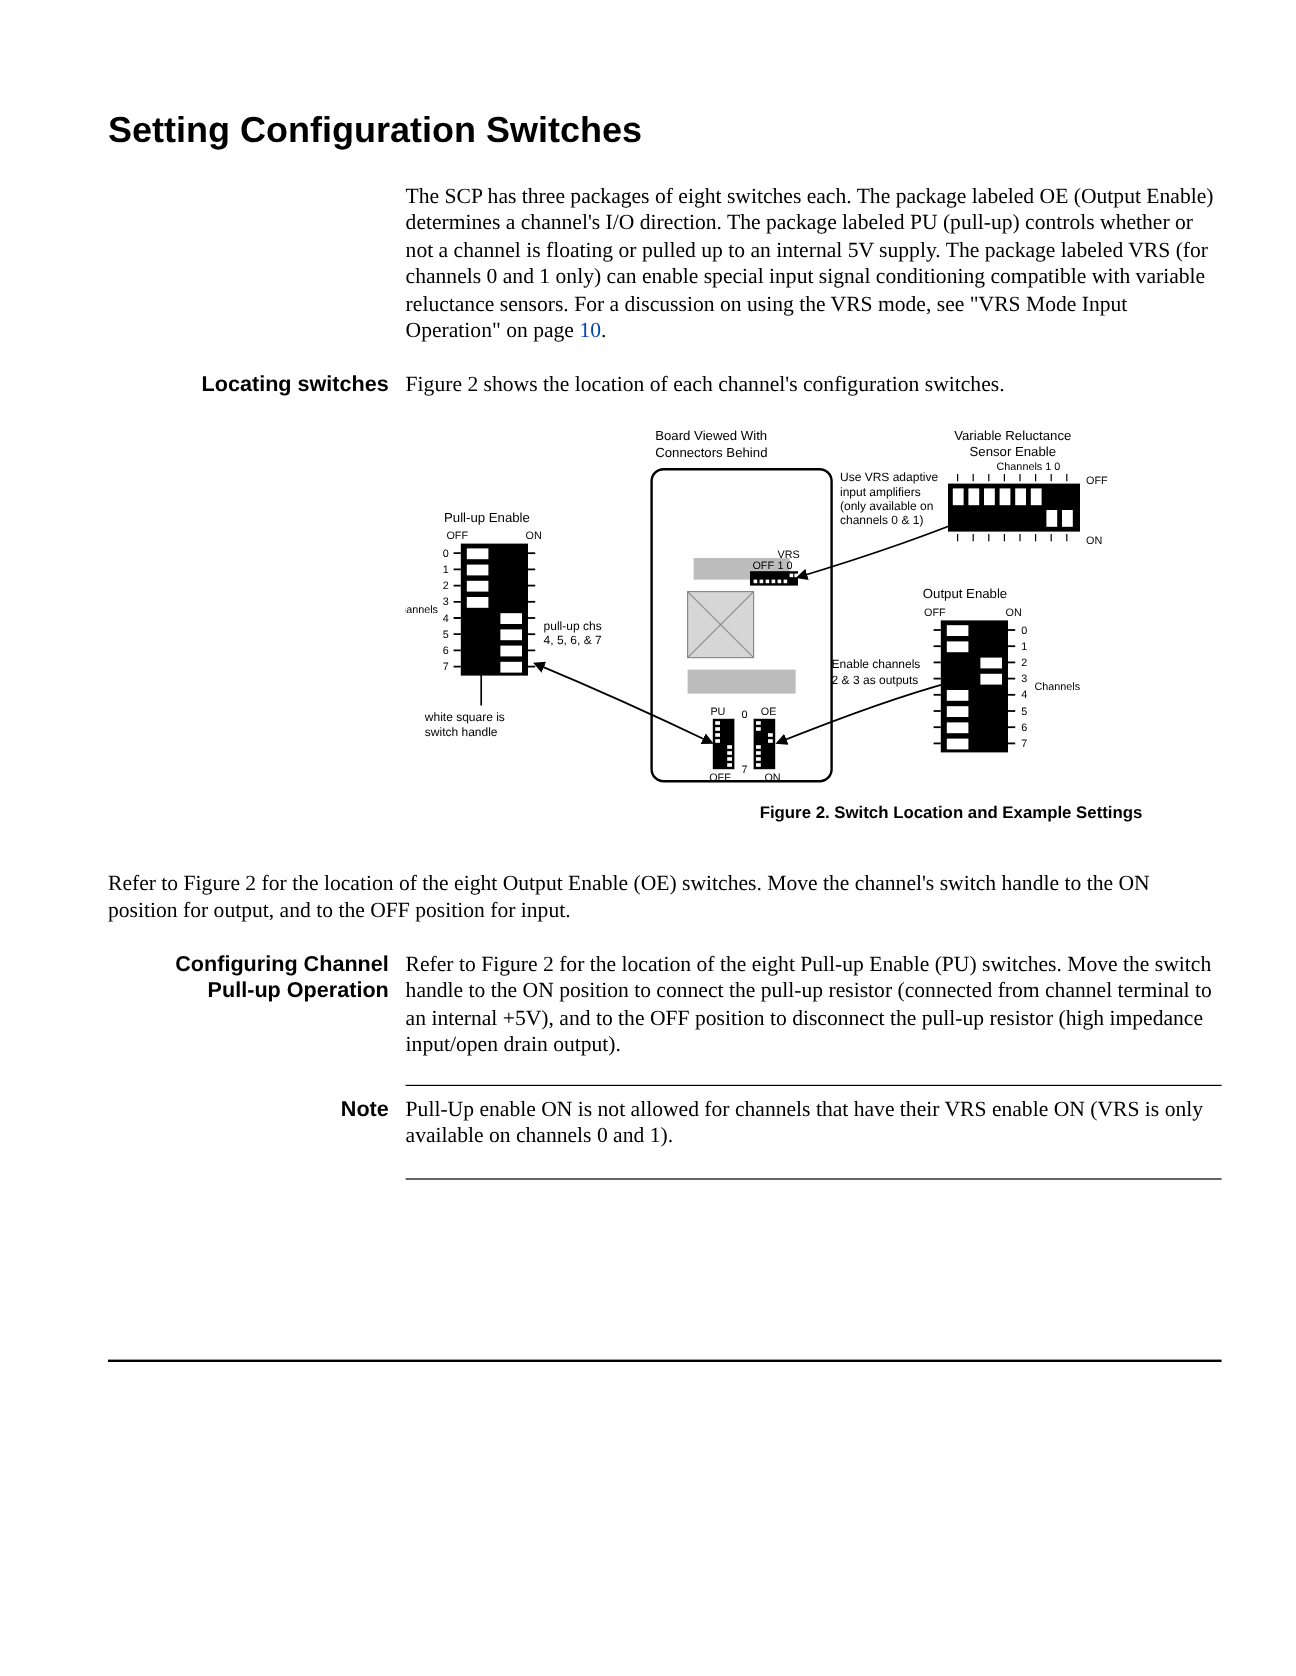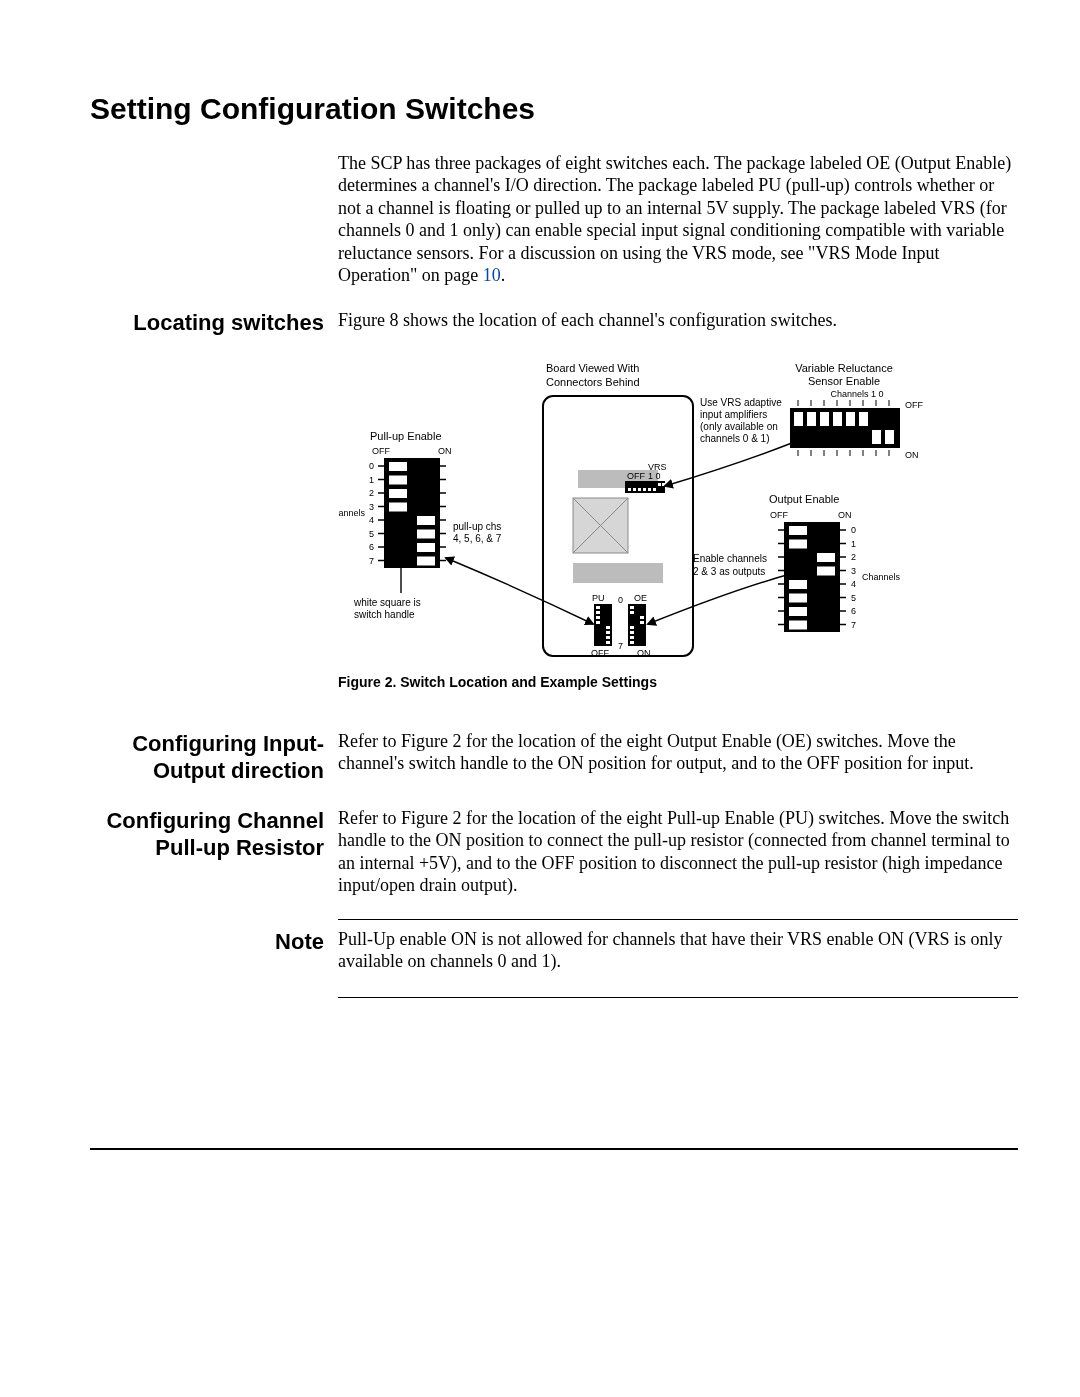--- a/index.html
+++ b/index.html
@@ -30,41 +30,41 @@
     margin-bottom: 22px;
     align-items: flex-start;
     justify-content: flex-end;
   }
   .sidelabel {
     width: 248px;
     flex-shrink: 0;
     text-align: right;
     font-family: Helvetica, Arial, sans-serif;
     font-weight: 700;
-    font-size: 22px;
+    font-size: 18px;
     padding-right: 14px;
     box-sizing: border-box;
   }
   .sidelabel.empty { min-height: 1px; }
   .bodytext {
     flex: 1;
     font-size: 18px;
   }
   .bodytext a { color: #0645ad; text-decoration: none; }
   .figure-wrap {
     margin-left: 248px;
     position: relative;
     width: 614px;
     height: 310px;
   }
   .figure-caption {
     font-family: Helvetica, Arial, sans-serif;
     font-weight: 700;
     font-size: 14px;
-    text-align: left;
+    text-align: right;
     margin: 6px 0 38px 248px;
     width: 614px;
   }
   .note-rule {
     border-top: 1px solid #000;
     margin-left: 248px;
     margin-bottom: 8px;
   }
   .footer-rule {
     border-top: 2px solid #000;
@@ -93,21 +93,21 @@
 
   <div class="row">
     <div class="sidelabel empty"></div>
     <div class="bodytext">
       <span>The SCP has three packages of eight switches each. The package labeled OE (Output Enable) determines a channel's I/O direction. The package labeled PU (pull-up) controls whether or not a channel is floating or pulled up to an internal 5V supply. The package labeled VRS (for channels 0 and 1 only) can enable special input signal conditioning compatible with variable reluctance sensors. For a discussion on using the VRS mode, see "VRS Mode Input Operation" on page </span><a href="#">10</a><span>.</span>
     </div>
   </div>
 
   <div class="row">
     <div class="sidelabel">Locating switches</div>
-    <div class="bodytext">Figure 8 shows the location of each channel's configuration switches.</div>
+    <div class="bodytext">Figure 2 shows the location of each channel's configuration switches.</div>
   </div>
 
   <div class="figure-wrap">
 <svg viewBox="0 0 614 310" width="614" height="310">
 
   <rect x="205" y="38" width="150" height="260" rx="10" ry="10" fill="none" stroke="#000" stroke-width="2"></rect>
   <text x="208" y="14" class="small">Board Viewed With</text>
   <text x="208" y="28" class="small">Connectors Behind</text>
 
   <rect x="240" y="112" width="80" height="18" fill="#bcbcbc"></rect>
@@ -303,31 +303,27 @@
   <text x="27" y="158" class="xtiny" text-anchor="end">Channels</text>
   <text x="115" y="172" class="tiny">pull-up chs</text>
   <text x="115" y="184" class="tiny">4, 5, 6, &amp; 7</text>
   <text x="16" y="248" class="tiny">white square is</text>
   <text x="16" y="260" class="tiny">switch handle</text>
 </svg>
   </div>
   <div class="figure-caption">Figure 2. Switch Location and Example Settings</div>
 
   <div class="row">
-    <div class="sidelabel">
-      <span>Configuring Input-</span><br>
-      <span>Output direction</span>
-    </div>
     <div class="bodytext">Refer to Figure 2 for the location of the eight Output Enable (OE) switches. Move the channel's switch handle to the ON position for output, and to the OFF position for input.</div>
   </div>
 
   <div class="row">
     <div class="sidelabel">
       <span>Configuring Channel</span><br>
-      <span>Pull-up Resistor</span>
+      <span>Pull-up Operation</span>
     </div>
     <div class="bodytext">Refer to Figure 2 for the location of the eight Pull-up Enable (PU) switches. Move the switch handle to the ON position to connect the pull-up resistor (connected from channel terminal to an internal +5V), and to the OFF position to disconnect the pull-up resistor (high impedance input/open drain output).</div>
   </div>
 
   <div class="note-rule"></div>
   <div class="row" style="margin-bottom:24px;">
     <div class="sidelabel">Note</div>
     <div class="bodytext">Pull-Up enable ON is not allowed for channels that have their VRS enable ON (VRS is only available on channels 0 and 1).</div>
   </div>
   <div class="note-rule"></div>

